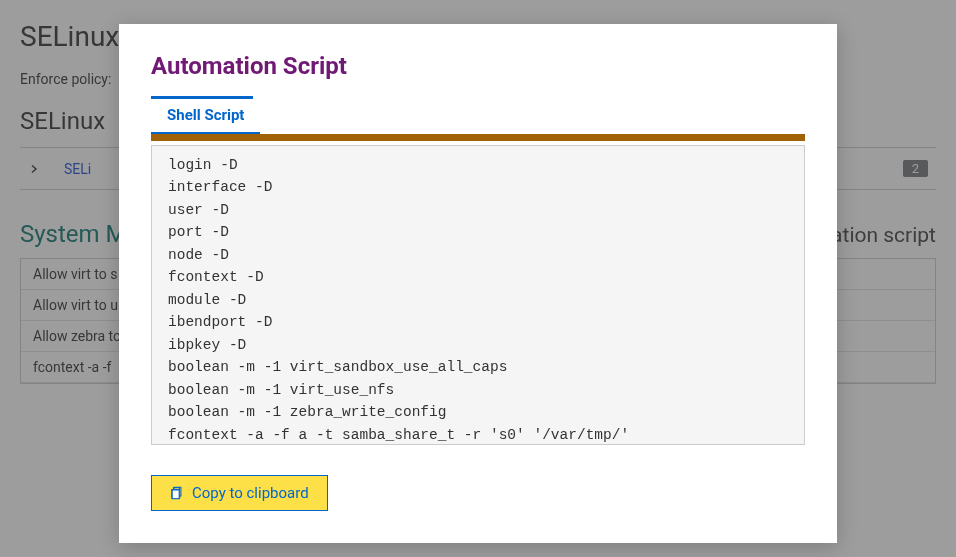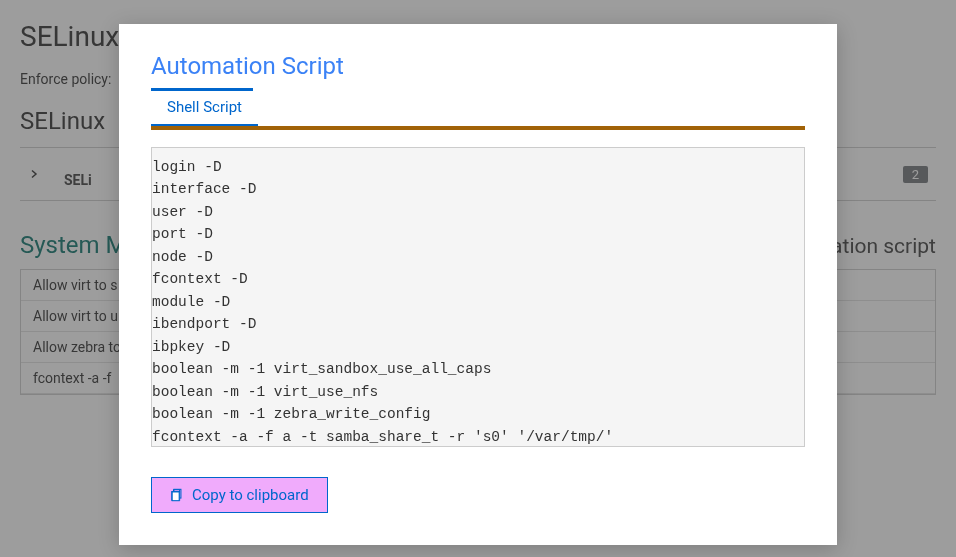--- a/index.html
+++ b/index.html
@@ -52,23 +52,22 @@
       border-bottom: 1px solid #ccc;
       font-size: 14px;
     }
     .chevron {
       margin-right: 24px;
       color: #333;
       width: 12px;
       height: 12px;
     }
     .selinux-label {
-      font-weight: 700;
-      color: #404040;
-      margin-top: 12px;
+      font-weight: 400;
+      color: #1d4ed8;
     }
     .badge {
       margin-left: auto;
       background: #72767b;
       color: #fff;
       padding: 1px 9px;
       border-radius: 2px;
       font-size: 13px;
       font-weight: 400;
     }
@@ -115,64 +114,65 @@
       padding-top: 24px;
     }
     .modal {
       background: #fff;
       width: 718px;
       padding: 28px 32px 32px 32px;
       box-shadow: 0 4px 20px rgba(0,0,0,0.2);
     }
     .modal-title {
       font-size: 24px;
-      font-weight: 400;
-      color: #3b82f6;
-      margin-bottom: 8px;
+      font-weight: 700;
+      color: #701a75;
+      margin-bottom: 16px;
     }
     .tabs {
-      border-bottom: 4px solid #a16207;
-      display: flex;
+      border-bottom: 7px solid #a16207;
+      display: flex;
+      font-weight: bold;
     }
     .tab {
       padding: 8px 16px;
       font-size: 15px;
       color: #06c;
       border-bottom: 2px solid #06c;
       margin-bottom: -1px;
       cursor: pointer;
       position: relative;
       top: -1px;
     }
     .tab-top-border {
       border-top: 3px solid #06c;
       width: 102px;
       margin-bottom: 0;
     }
     .script-area {
       background: #f5f5f5;
       border: 1px solid #ccc;
-      padding: 8px 0;
+      padding: 8px 16px;
       font-family: "Courier New", Courier, monospace;
       font-size: 14.5px;
       line-height: 1.55;
       white-space: pre;
-      margin-top: 17px;
+      margin-top: 4px;
       height: 300px;
       overflow-y: scroll;
       color: #333;
     }
     .modal-footer {
       display: flex;
       justify-content: space-between;
       margin-top: 30px;
     }
     .btn {
       border: 1px solid #06c;
-      background: #f0abfc;
+      background: #fde047;
       color: #06c;
       padding: 8px 18px;
       font-size: 15px;
       cursor: pointer;
       display: inline-flex;
       align-items: center;
       gap: 8px;
       font-family: inherit;
     }
     .copy-icon {

